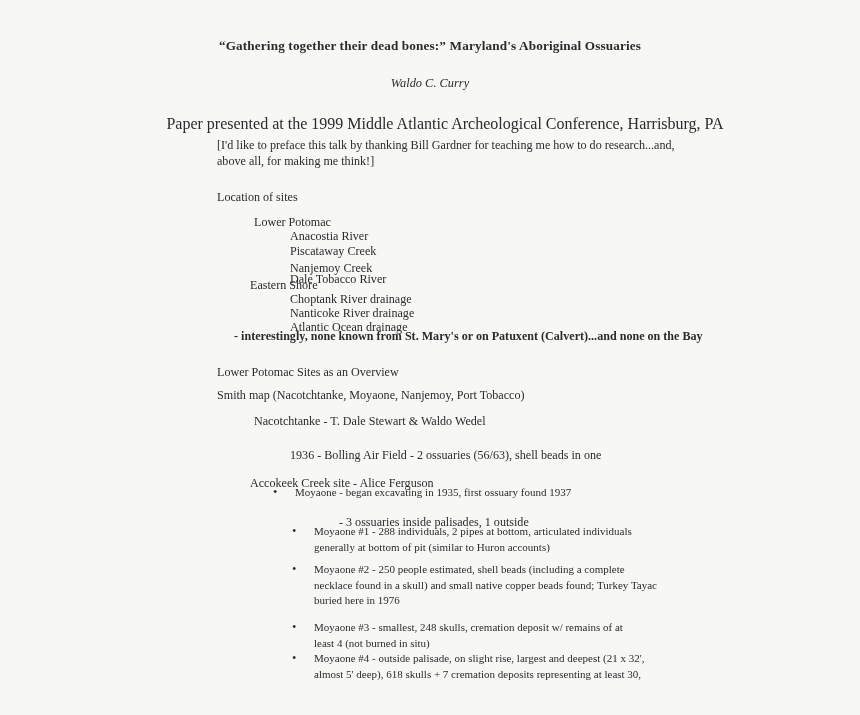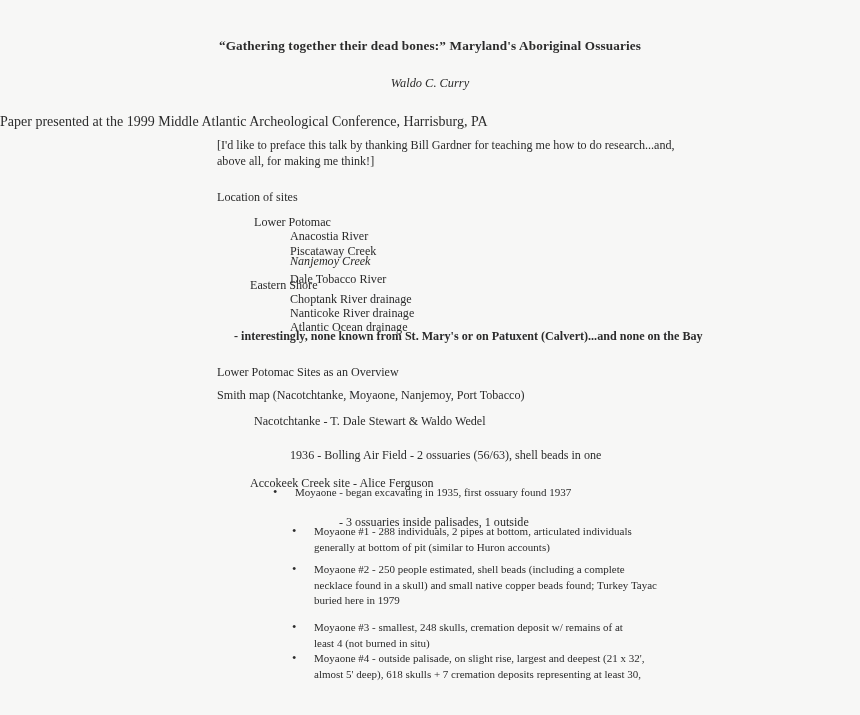--- a/index.html
+++ b/index.html
@@ -38,25 +38,26 @@
   }
   .doc-author {
     text-align: center;
     font-style: italic;
     font-size: 12.4px;
     margin: 0;
     padding-top: 22px;
     line-height: 1.2;
   }
   .doc-venue {
-    text-align: left;
-    font-size: 14px;
+    text-align: center;
+    font-size: 16px;
     margin: 0;
     padding-top: 23px;
     line-height: 1.2;
+    padding-left: 30px;
   }
 
   
   .body-wrap {
     position: absolute;
     left: 201px;
     top: 0;
     width: 600px;
   }
 
@@ -69,21 +70,21 @@
 
   .preface    { position: absolute; top: 122px;  left: 0;   width: 470px; }
   .sec-loc    { position: absolute; top: 174px;  left: 0; }
 
   .lvl1 { position: absolute; left: 37px; }
   .lvl2 { position: absolute; left: 73px; }
 
   .l-lower-potomac { top: 199px; }
   .l-anacostia     { top: 213px; }
   .l-piscataway    { top: 228px; }
-  .l-nanjemoy      { top: 238px; font-style: italic; }
+  .l-nanjemoy      { top: 245px; }
   .l-porttobacco   { top: 256px; }
   .l-eastern       { top: 262px; left: 33px; }
   .l-choptank      { top: 276px; }
   .l-nanticoke     { top: 290px; }
   .l-atlantic      { top: 304px; }
 
   .note-bay {
     position: absolute;
     top: 313px;
     left: 17px;
@@ -165,21 +166,21 @@
     </div>
     <p class="para sub-line-3oss">- 3 ossuaries inside palisades, 1 outside</p>
 
     <div class="bullet b-m1">
       <span class="dot">•</span>
       <span class="btext">Moyaone #1 - 288 individuals, 2 pipes at bottom, articulated individuals generally at bottom of pit (similar to Huron accounts)</span>
     </div>
 
     <div class="bullet b-m2">
       <span class="dot">•</span>
-      <span class="btext">Moyaone #2 - 250 people estimated, shell beads (including a complete necklace found in a skull) and small native copper beads found; Turkey Tayac buried here in 1979</span>
+      <span class="btext">Moyaone #2 - 250 people estimated, shell beads (including a complete necklace found in a skull) and small native copper beads found; Turkey Tayac buried here in 1976</span>
     </div>
 
     <div class="bullet b-m3">
       <span class="dot">•</span>
       <span class="btext">Moyaone #3 - smallest, 248 skulls, cremation deposit w/ remains of at least 4 (not burned in situ)</span>
     </div>
 
     <div class="bullet b-m4">
       <span class="dot">•</span>
       <span class="btext">Moyaone #4 - outside palisade, on slight rise, largest and deepest (21 x 32', almost 5' deep), 618 skulls + 7 cremation deposits representing at least 30,</span>

